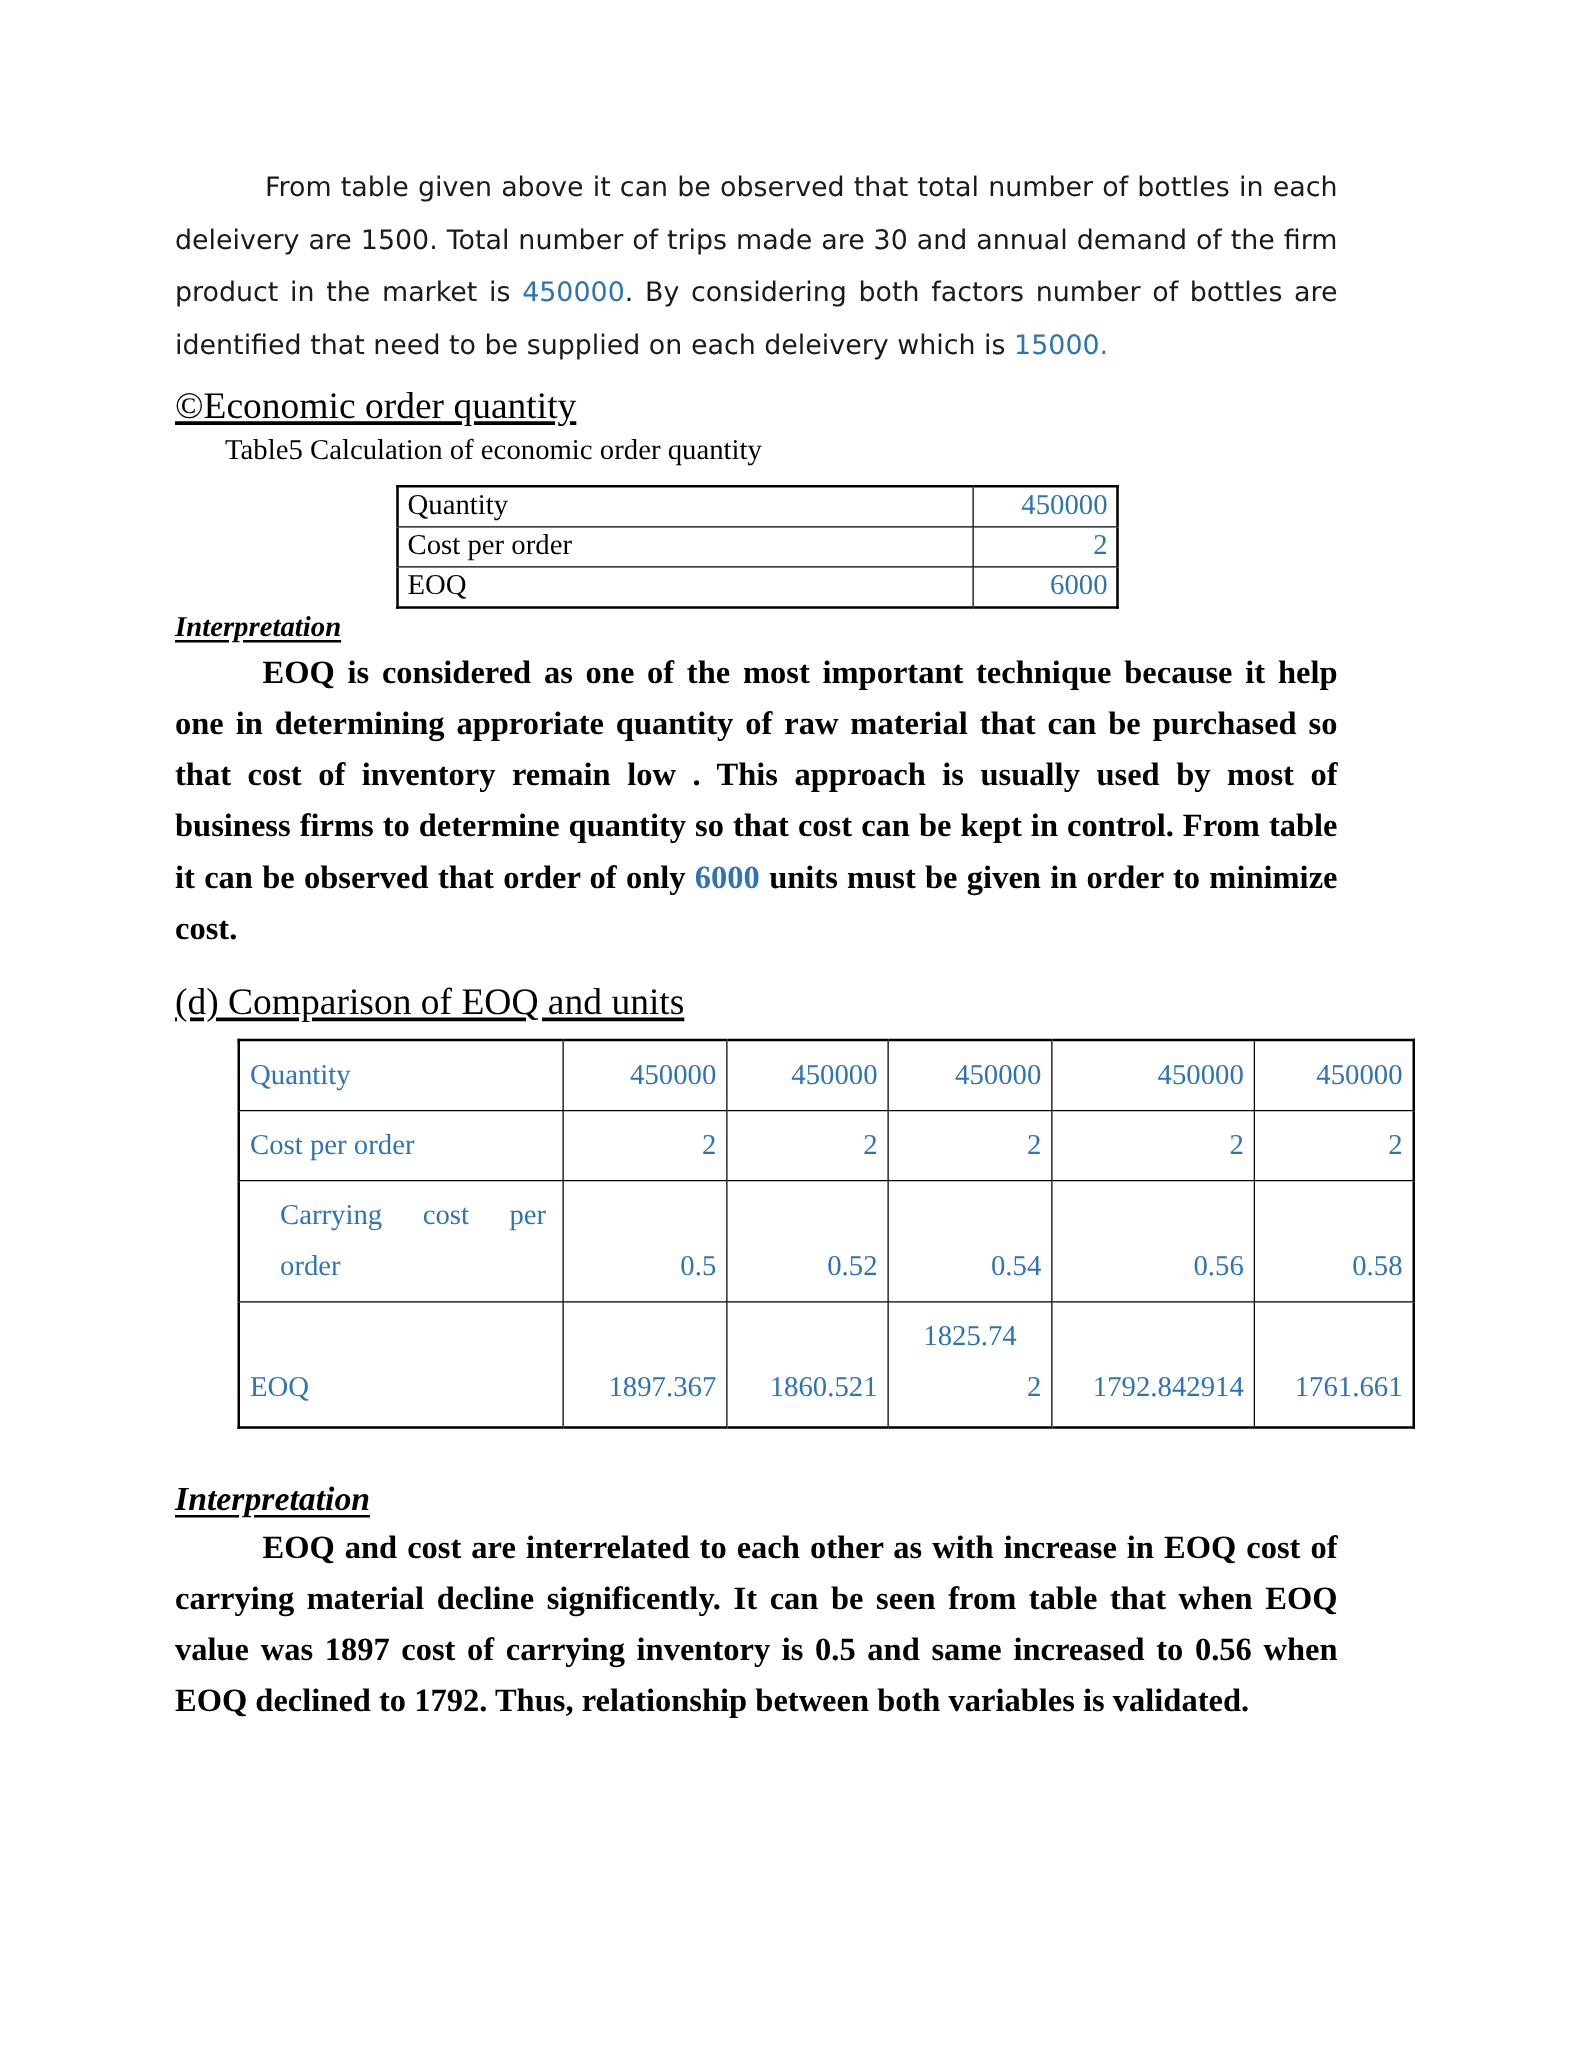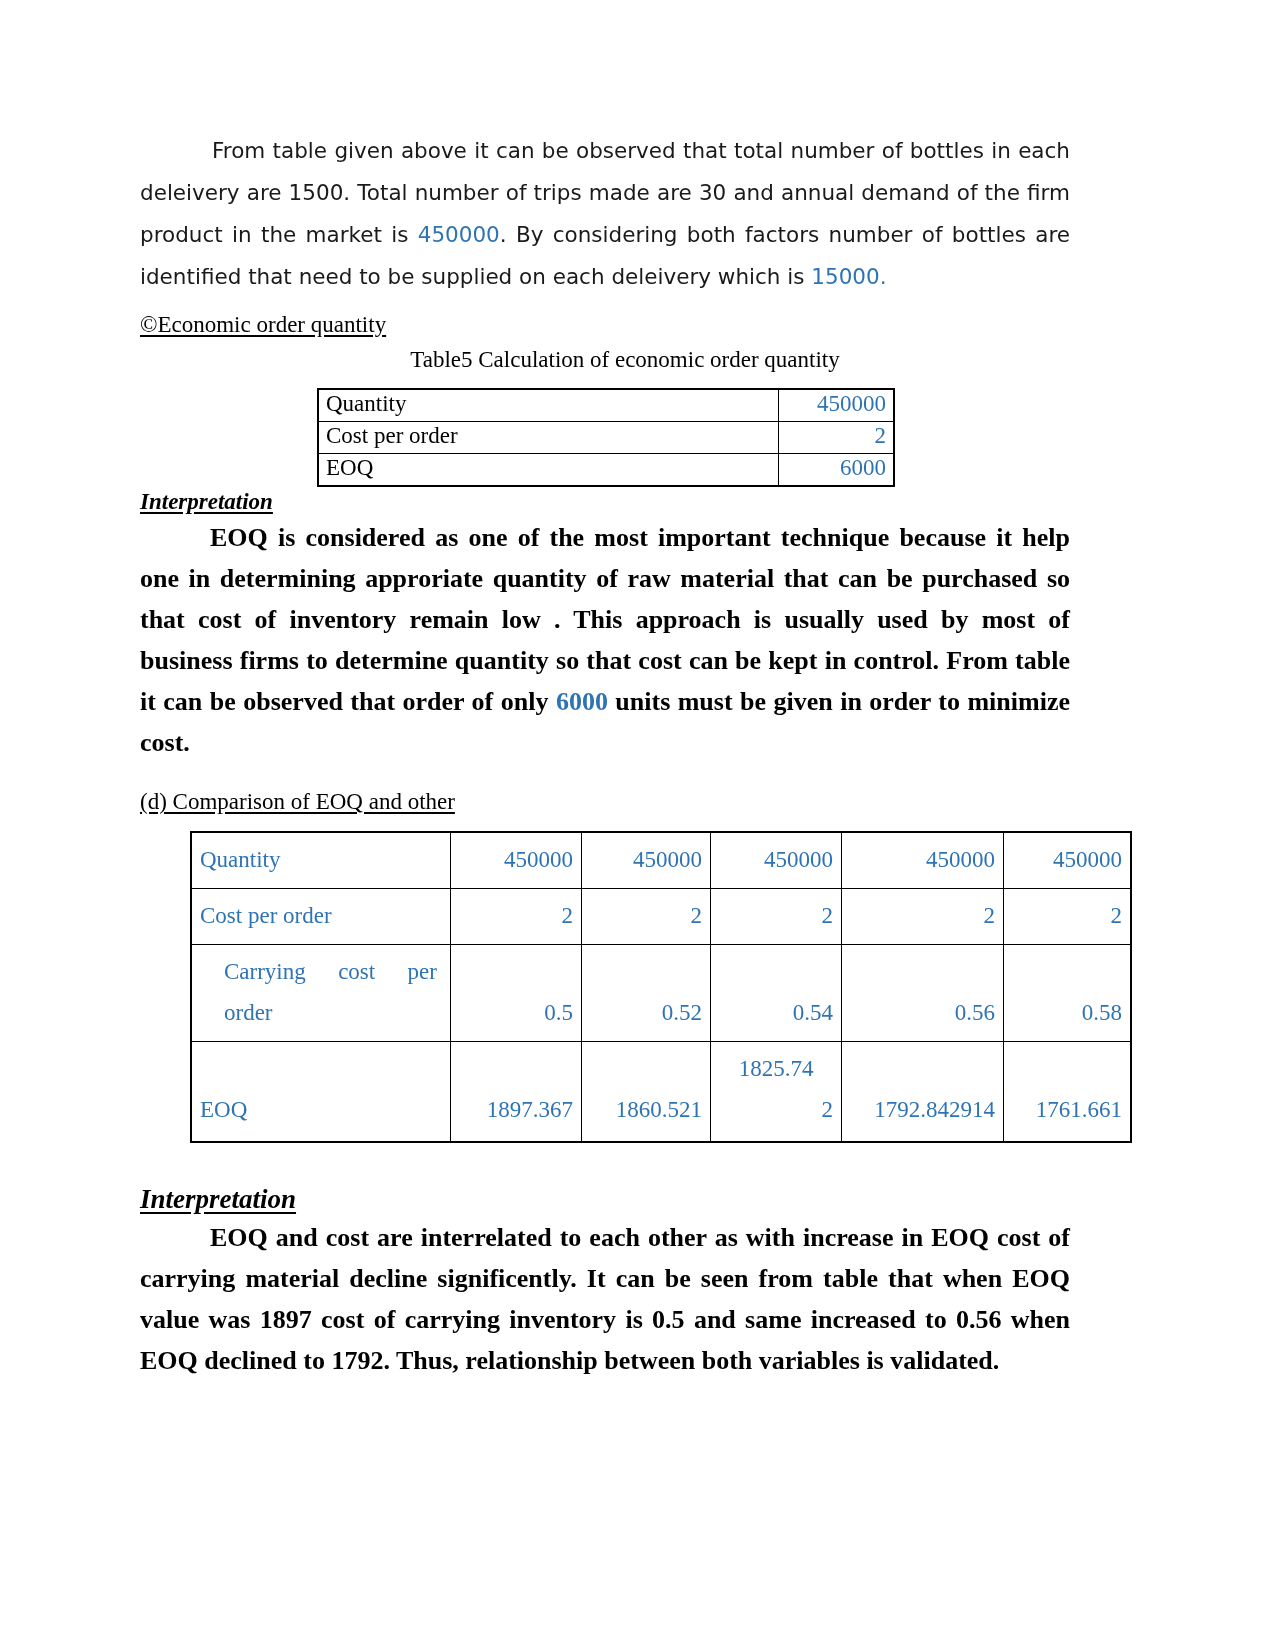--- a/index.html
+++ b/index.html
@@ -55,21 +55,21 @@
     color: #000000;
     font-weight: bold;
   }
   .para-serif .indent { display: inline-block; width: 70px; }
 
   .blue { color: #2E74B5; }
 
   
   .heading-underline {
     font-family: "Liberation Serif", serif;
-    font-size: 23px;
+    font-size: 30px;
     line-height: 34px;
     text-decoration: underline;
     text-underline-offset: 3px;
     display: inline-block;
     color: #000;
   }
   .heading-wrap { margin-top: 10px; }
 
   .interp-small {
     font-family: "Liberation Serif", serif;
@@ -89,21 +89,20 @@
     text-decoration: underline;
     text-underline-offset: 4px;
     display: inline-block;
     line-height: 36px;
   }
 
   .table-caption {
     font-family: "Liberation Serif", serif;
     font-size: 23px;
     line-height: 36px;
-    text-align: center;
     color: #000;
   }
   .caption-5 { padding-left: 40px; }
   .caption-6 { padding-left: 30px; }
 
   
   .t5-wrap {
     margin: 10px 0 0 0;
     display: flex;
     justify-content: flex-start;
@@ -230,21 +229,21 @@
 
     <div>
       <span class="interp-small">Interpretation</span>
     </div>
 
     <p class="para-serif"><span class="indent"></span><span>EOQ is considered as one of the most important technique because it help one in determining approriate quantity of raw material that can be purchased so that cost of inventory remain low . This approach is usually used by most of business firms to determine quantity so that cost can be kept in control. From table it can be observed that order of only </span><span class="blue">6000</span><span> units must be given in order to minimize cost.</span></p>
 
     <div class="spacer-md"></div>
 
     <div>
-      <span class="heading-underline">(d) Comparison of EOQ and other</span>
+      <span class="heading-underline">(d) Comparison of EOQ and units</span>
     </div>
 
 
     <div class="t6-wrap">
       <table class="t6">
         <tbody>
           <tr>
             <td class="lbl">Quantity</td>
             <td class="num c1">450000</td>
             <td class="num c2">450000</td>

